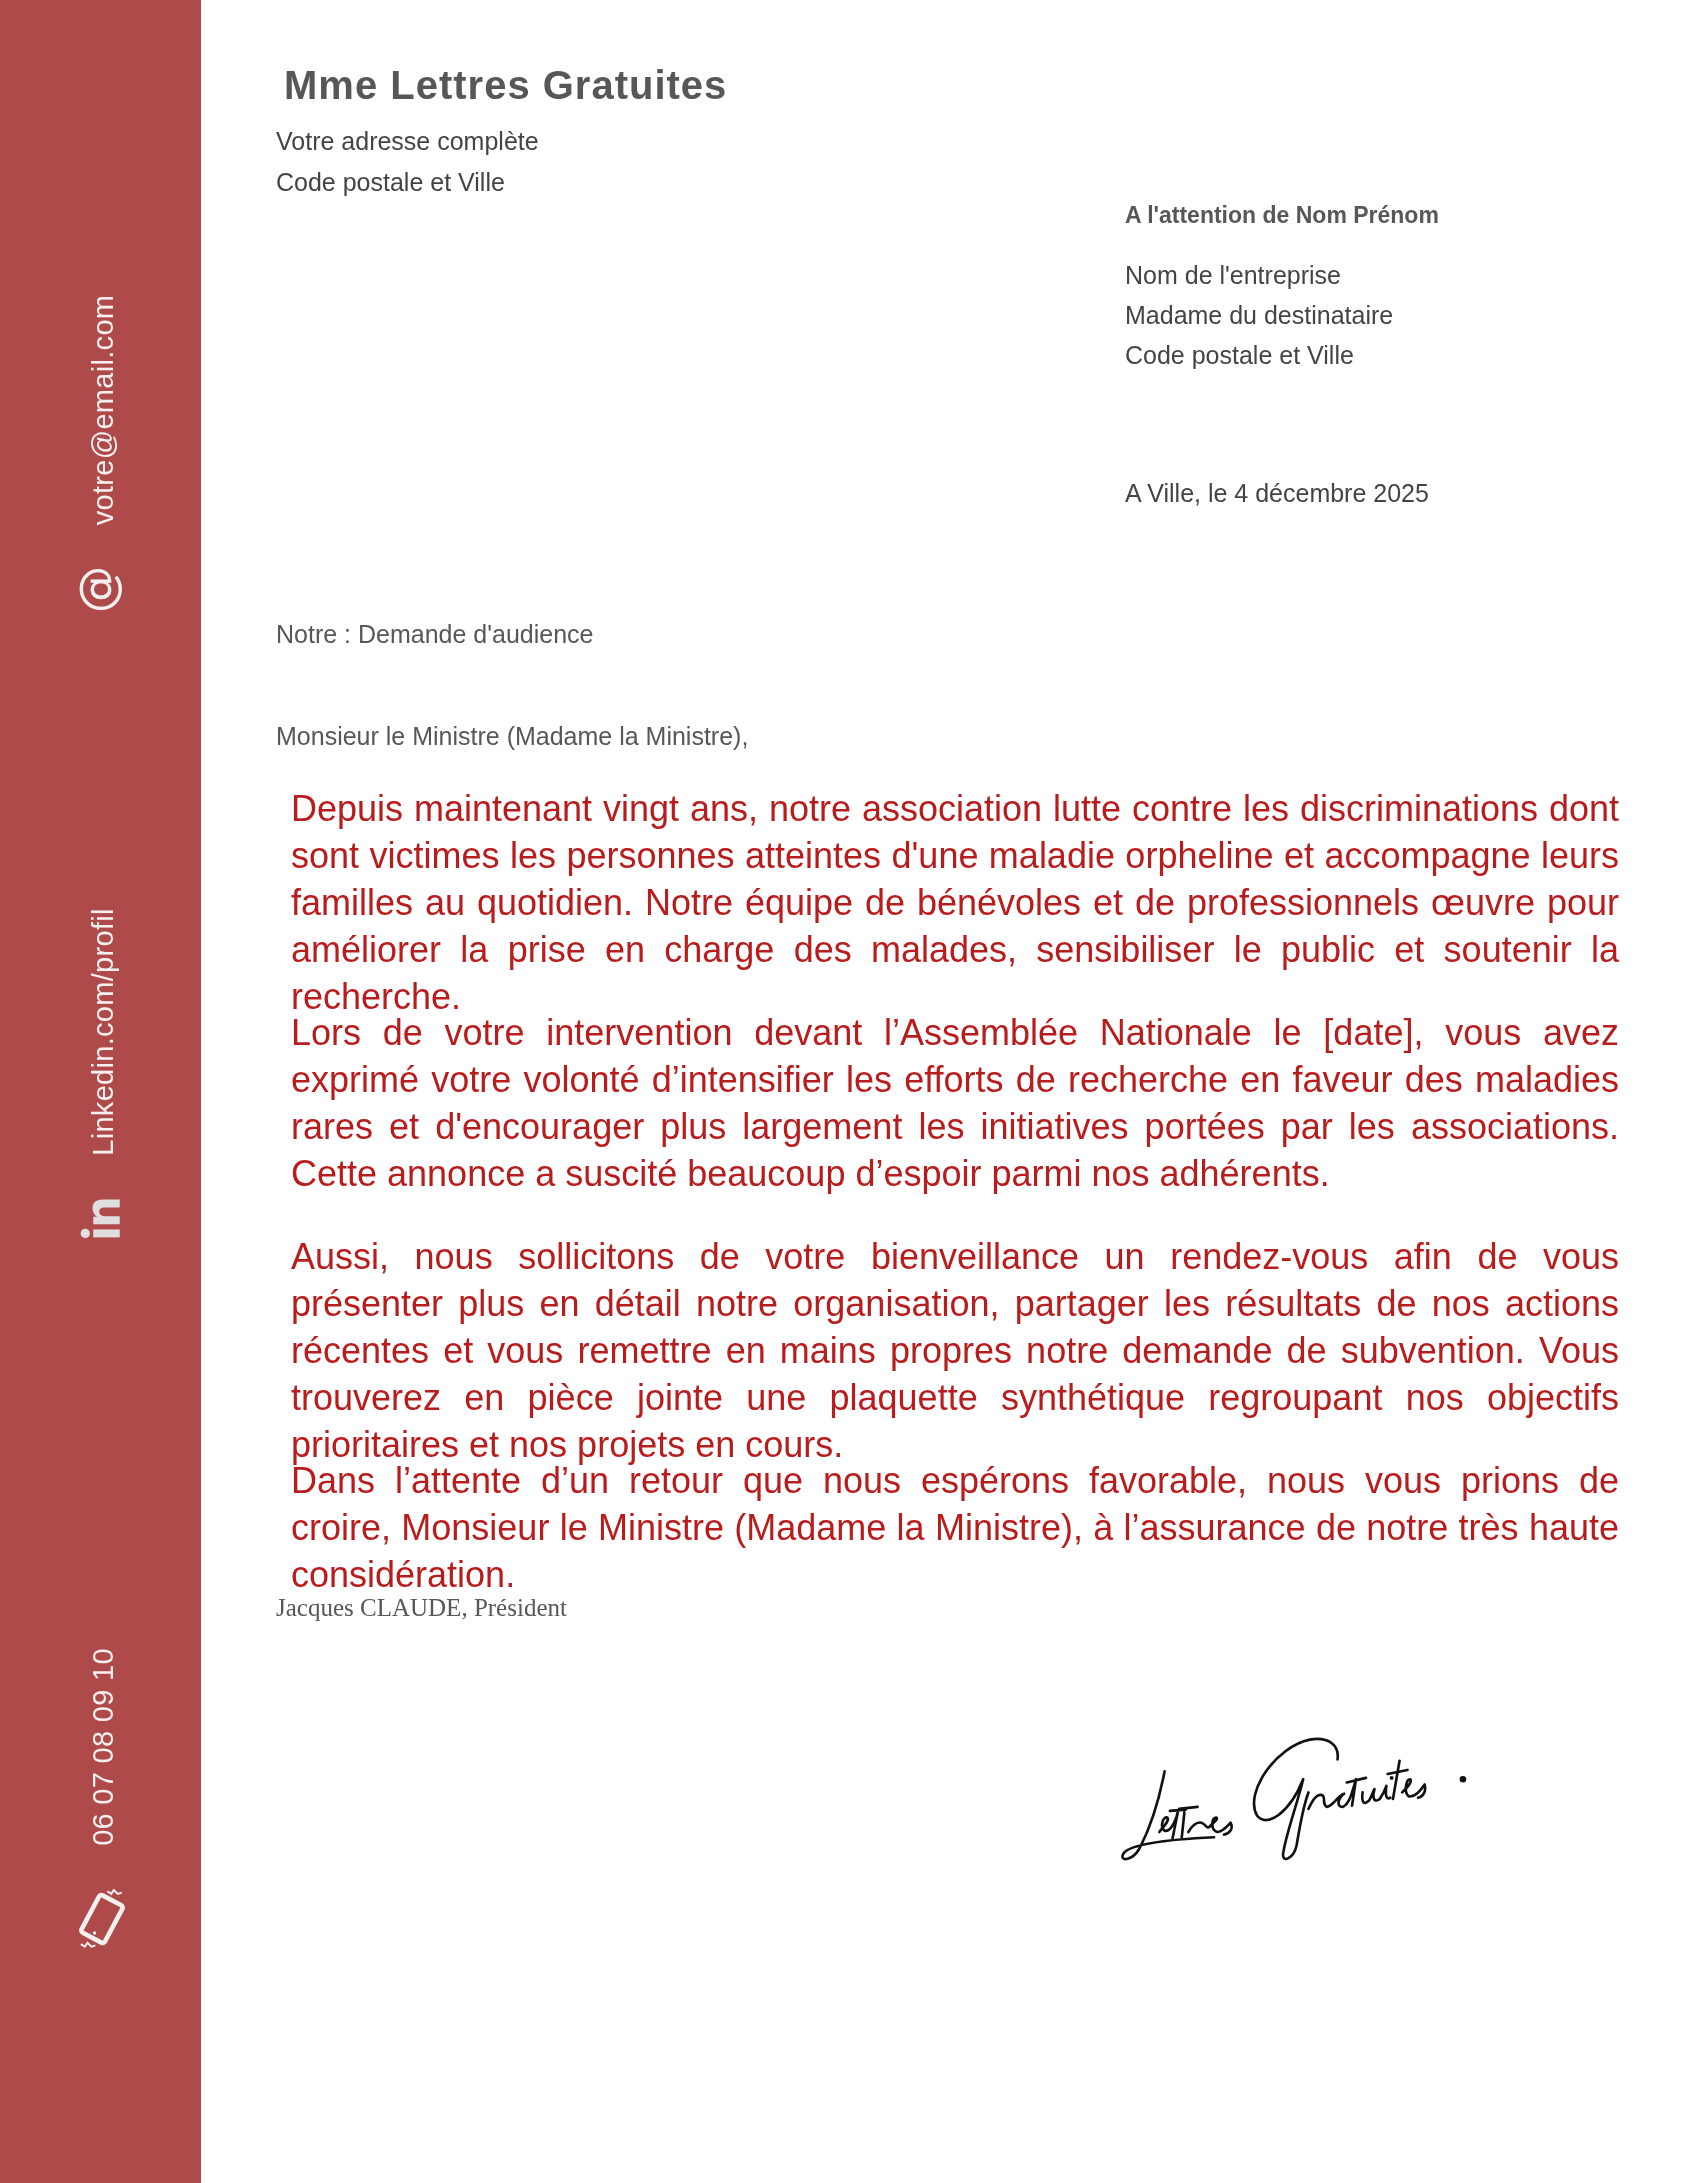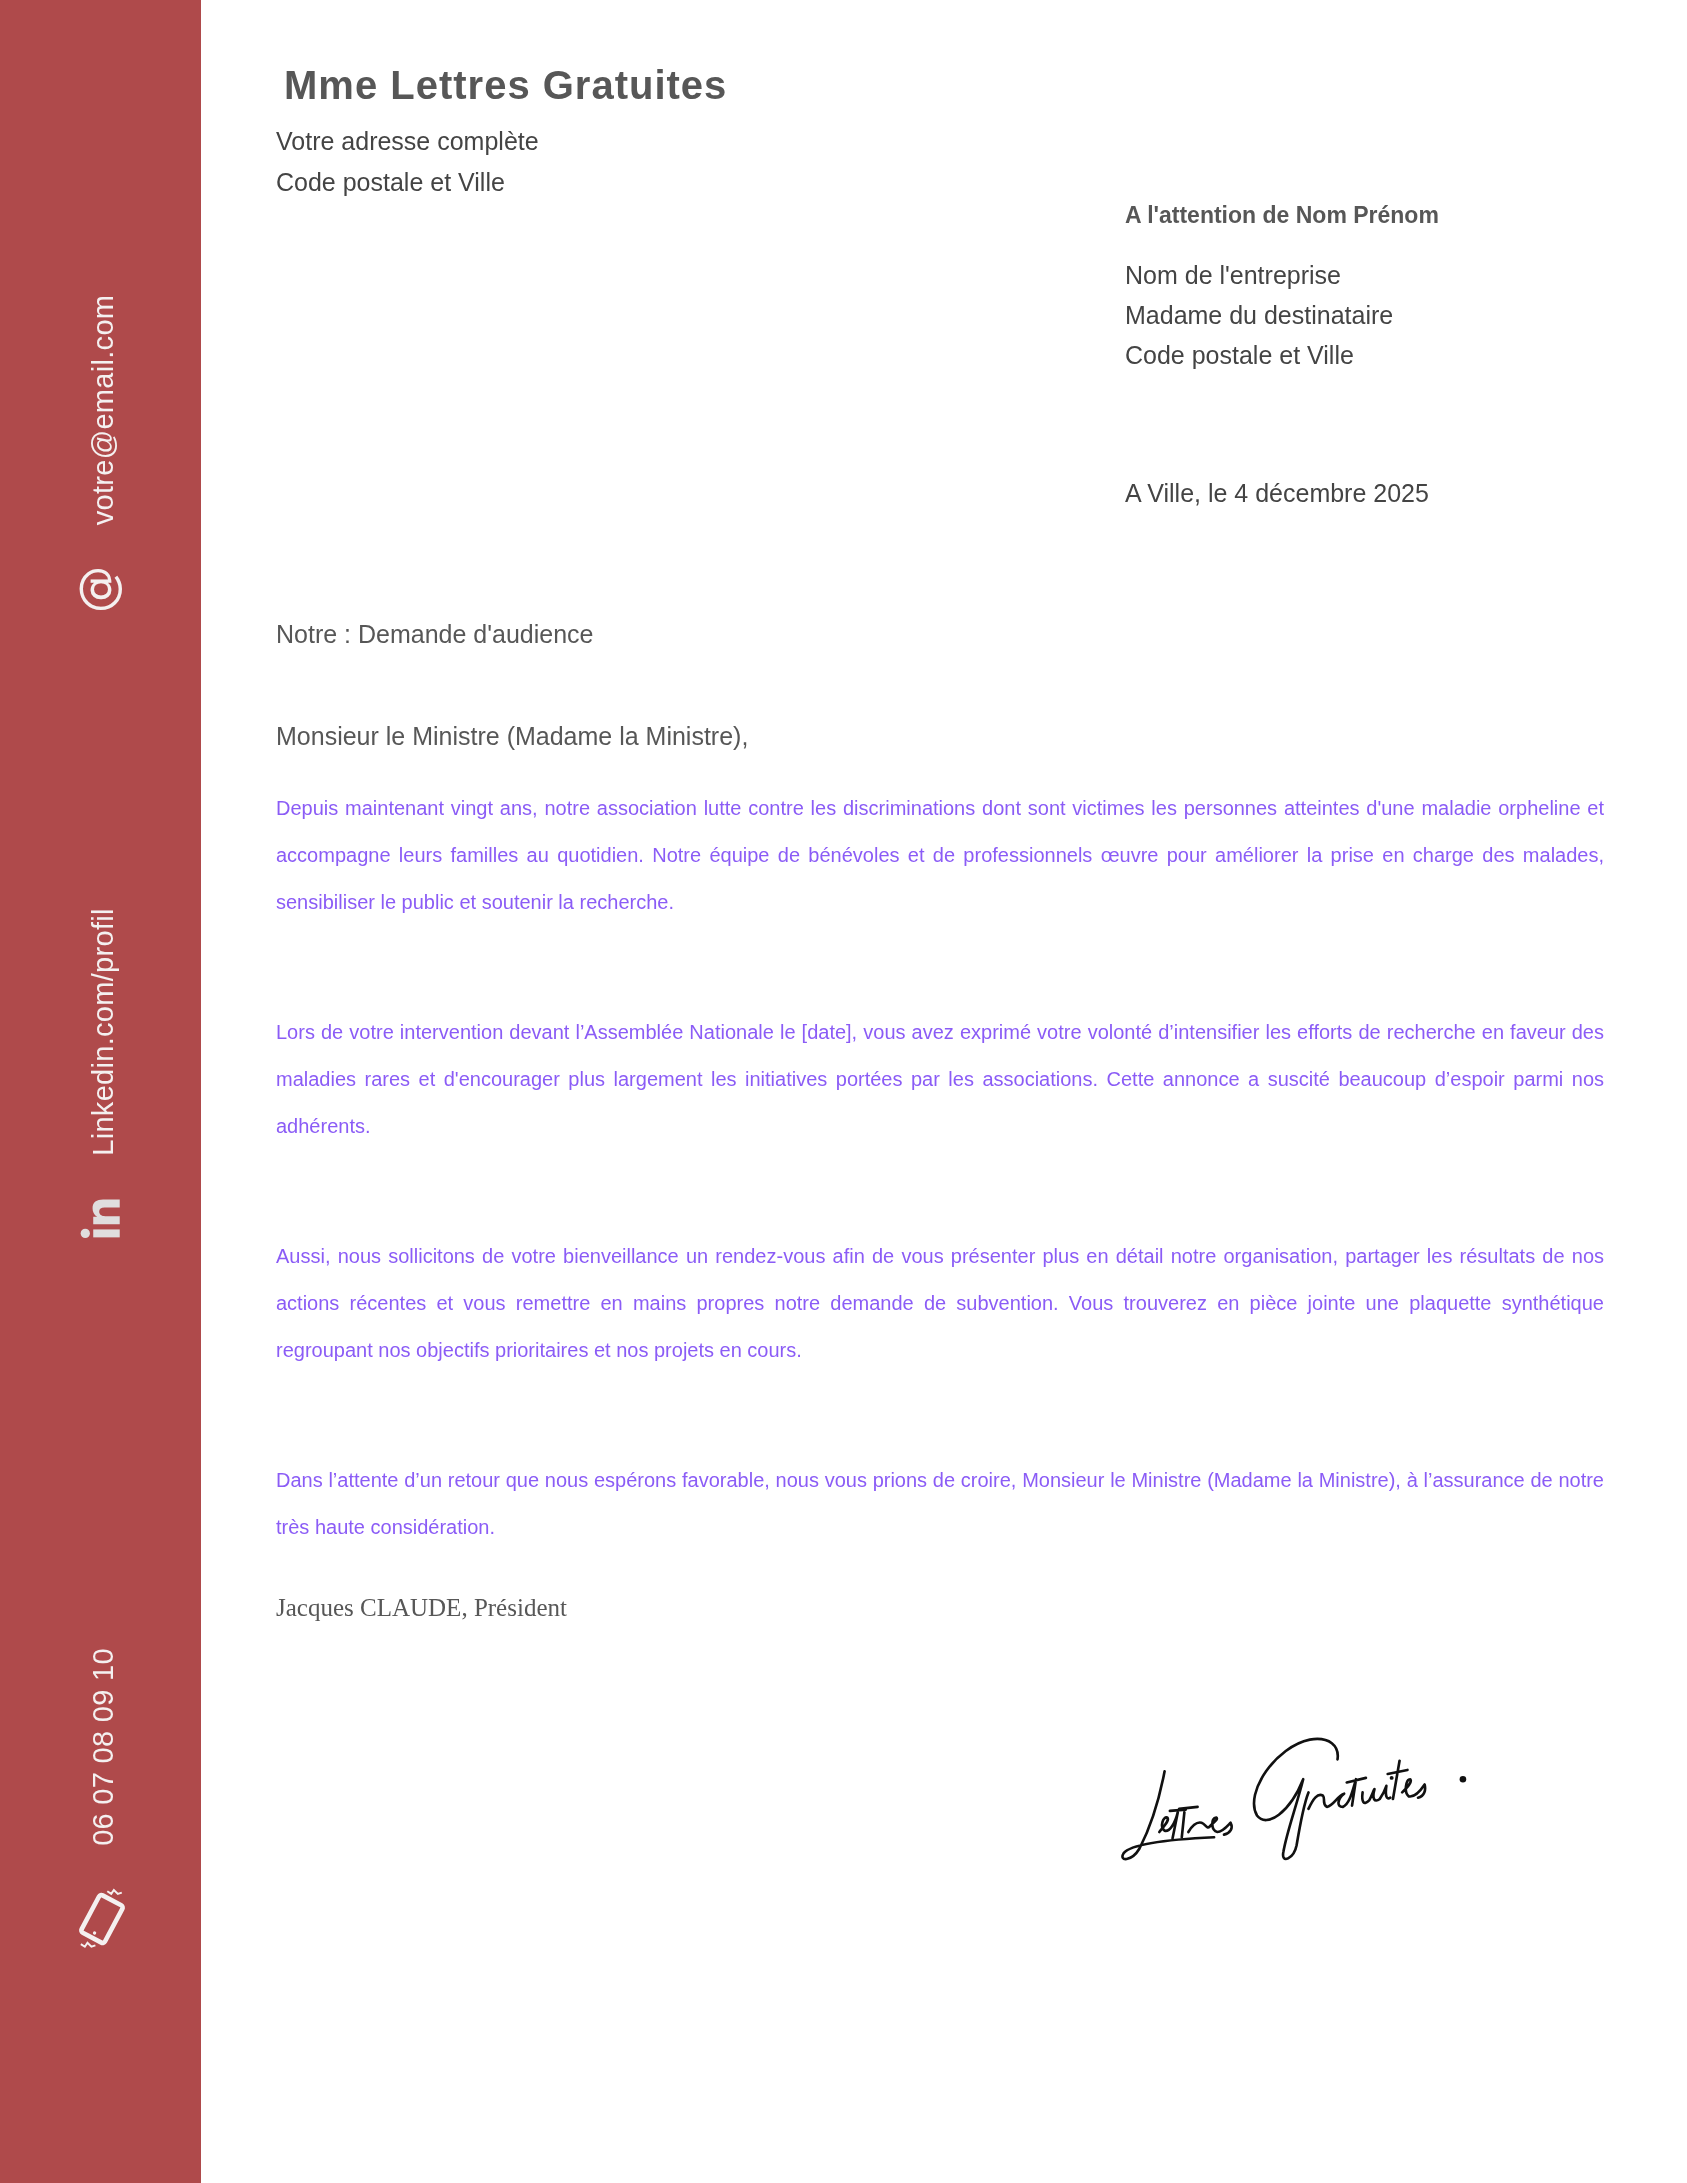--- a/index.html
+++ b/index.html
@@ -36,22 +36,22 @@
     }
     .line {
       position: absolute; white-space: nowrap;
       font-size: 25px; color: #444444;
     }
     .recipient-attn {
       position: absolute; left: 1125px; top: 202px;
       font-size: 23px; font-weight: bold; color: #575757; white-space: nowrap;
     }
     .body-text {
-      position: absolute; left: 276px; width: 1328px;
-      font-size: 20px; line-height: 47px; color: #8b5cf6;
+      position: absolute; left: 291px; width: 1328px;
+      font-size: 36px; line-height: 47px; color: #b91c1c;
       text-align: justify;
       text-align-last: left;
     }
     .signature {
       position: absolute; left: 1098px; top: 1700px; width: 384px; height: 165px;
     }
   </style>
 </head>
 <body>
 

